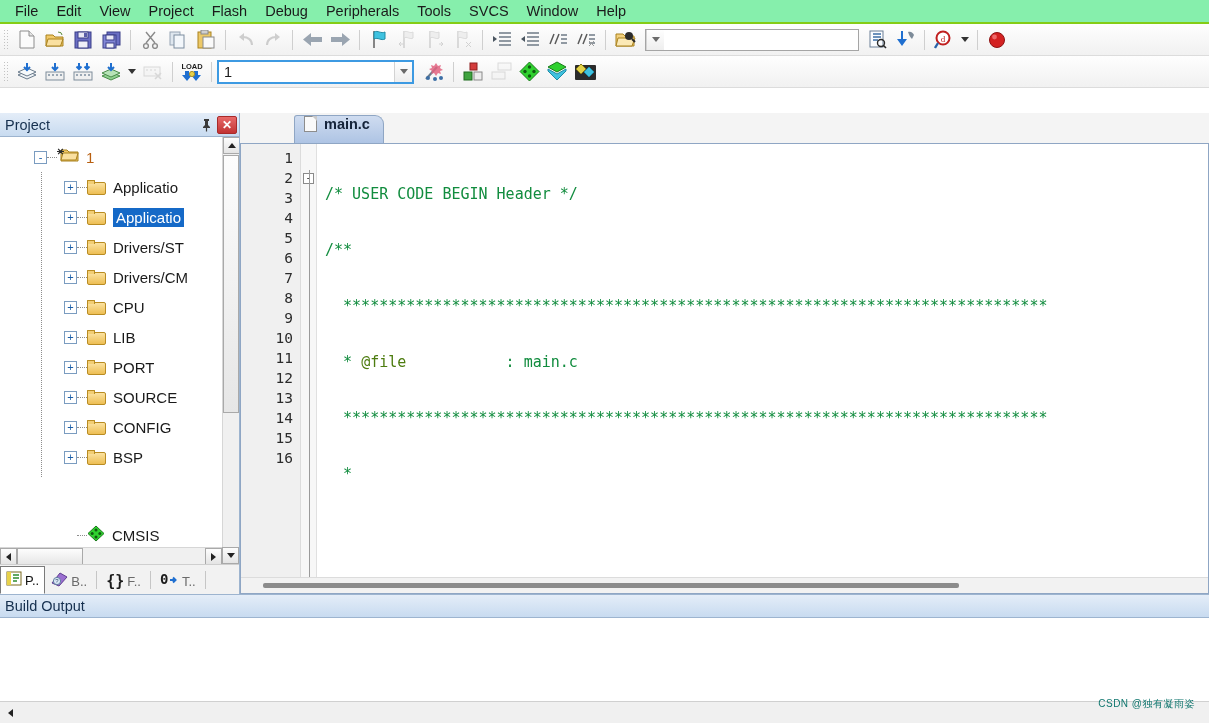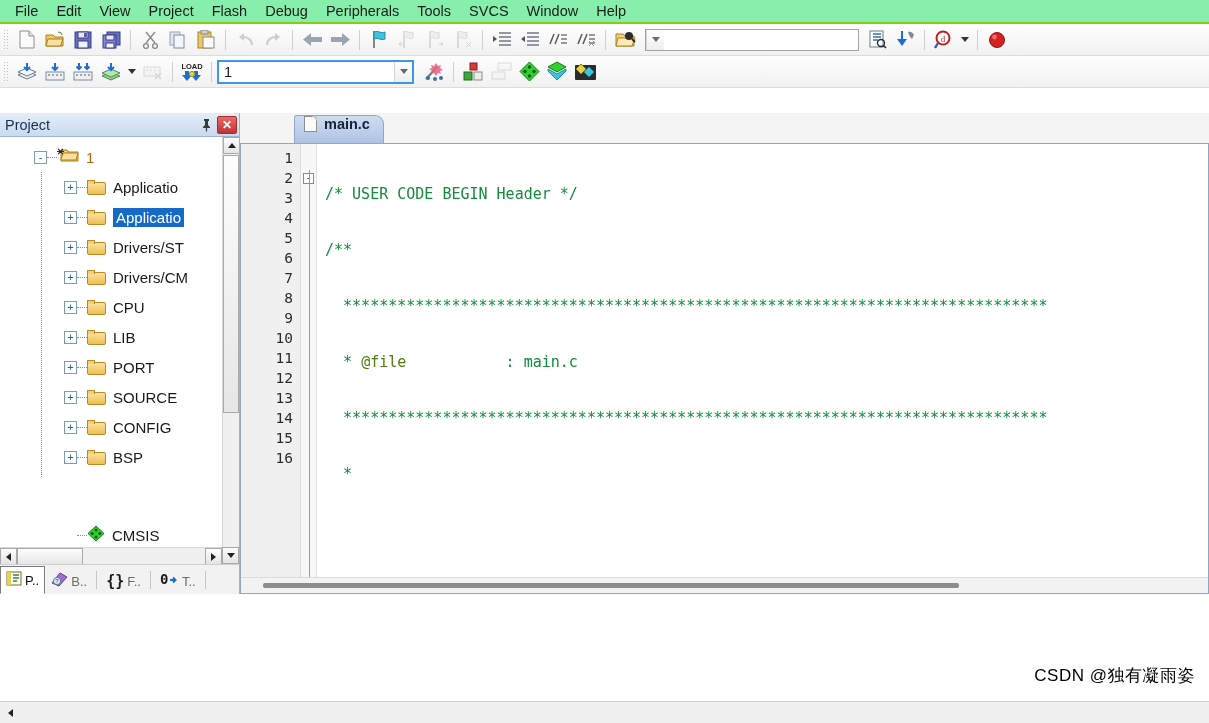--- a/index.html
+++ b/index.html
@@ -205,22 +205,22 @@
   .build-body { flex:1; background:#fff; position:relative; }
 
   
   .statusbar {
     position:absolute; left:0; right:0; bottom:0; height:22px;
     background:#f0f0f0; border-top:1px solid #d0d0d0; display:flex; align-items:center;
   }
   .sb-left { width:17px;height:17px;margin-left:2px;display:flex;align-items:center;justify-content:center; }
 
   .watermark {
-    position:absolute; right:14px; bottom:36px;
-    font-size:17px; color:#000000; letter-spacing:.5px;
+    position:absolute; right:14px; bottom:12px;
+    font-size:10px; color:#0f766e; letter-spacing:.5px;
     pointer-events:none; user-select:none;
   }
 </style>
 </head>
 <body>
 
 <div id="app">
 
   <div class="menubar">
     <div class="menu-item">File</div>
@@ -851,20 +851,24 @@
             
           </div>
         </div>
         <div class="ed-hsb">
           <div class="ed-thumb"></div>
         </div>
       </div>
     </div>
   </div>
 
+  <div class="build">
+    <div class="build-head">Build Output</div>
+    <div class="build-body"></div>
+  </div>
 
   <div class="statusbar">
     <div class="sb-left">
         <div class="tri-lf"></div>
       </div>
   </div>
 
   <div class="watermark">CSDN @独有凝雨姿</div>
 </div>
 

